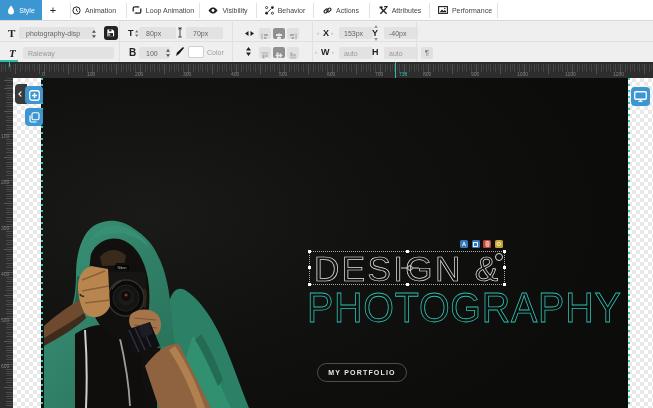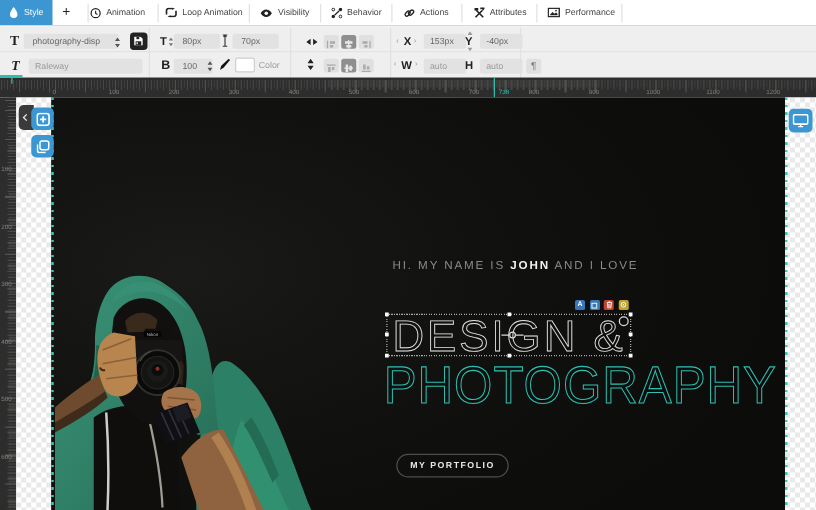--- a/index.html
+++ b/index.html
@@ -360,21 +360,20 @@
       <path d="M93 240 l22 2 M93 247 l23 3" stroke="#7d5535" stroke-width="1.1" fill="none"></path>
 
       <path d="M104 288 C114 274 128 264 138 266 L170 330 L118 330 Z" fill="#8f6340"></path>
       <path d="M134 268 C144 282 156 306 164 330 L156 330 C148 306 136 284 128 272 Z" fill="#b08050"></path>
 
       <path d="M82 253 L109 244 L119 268 L92 278 Z" fill="#101014"></path>
       <path d="M88 252 L98 274 M94 250 L104 272 M100 247 L110 269" stroke="#31313a" stroke-width="1.4"></path>
       <path d="M97 249 L108 245 L112 256 L101 260 Z" fill="#1c1c24"></path>
     </svg>
 
-    <div class="abs" id="hitext">HI. MY NAME IS <b>JOHN</b> AND I LOVE</div>
     <svg class="abs" style="left:272px;top:166px;" width="240" height="45" viewBox="0 0 240 45">
       <text x="1" y="36.5" font-family="Liberation Sans" font-size="35" letter-spacing="2.4" fill="none" stroke="#e4e4e4" stroke-width="0.7">DESIGN &amp;</text>
     </svg>
     <svg class="abs" style="left:265px;top:204px;" width="345" height="52" viewBox="0 0 345 52">
       <text x="1" y="40.5" font-family="Liberation Sans" font-size="42" letter-spacing="0.8" transform="scale(0.94 1)" fill="none" stroke="#2ebfb0" stroke-width="0.85">PHOTOGRAPHY</text>
     </svg>
     <div class="abs" id="mybtn">MY PORTFOLIO</div>
   </div>
 
   <div id="selbox" class="abs"></div>

